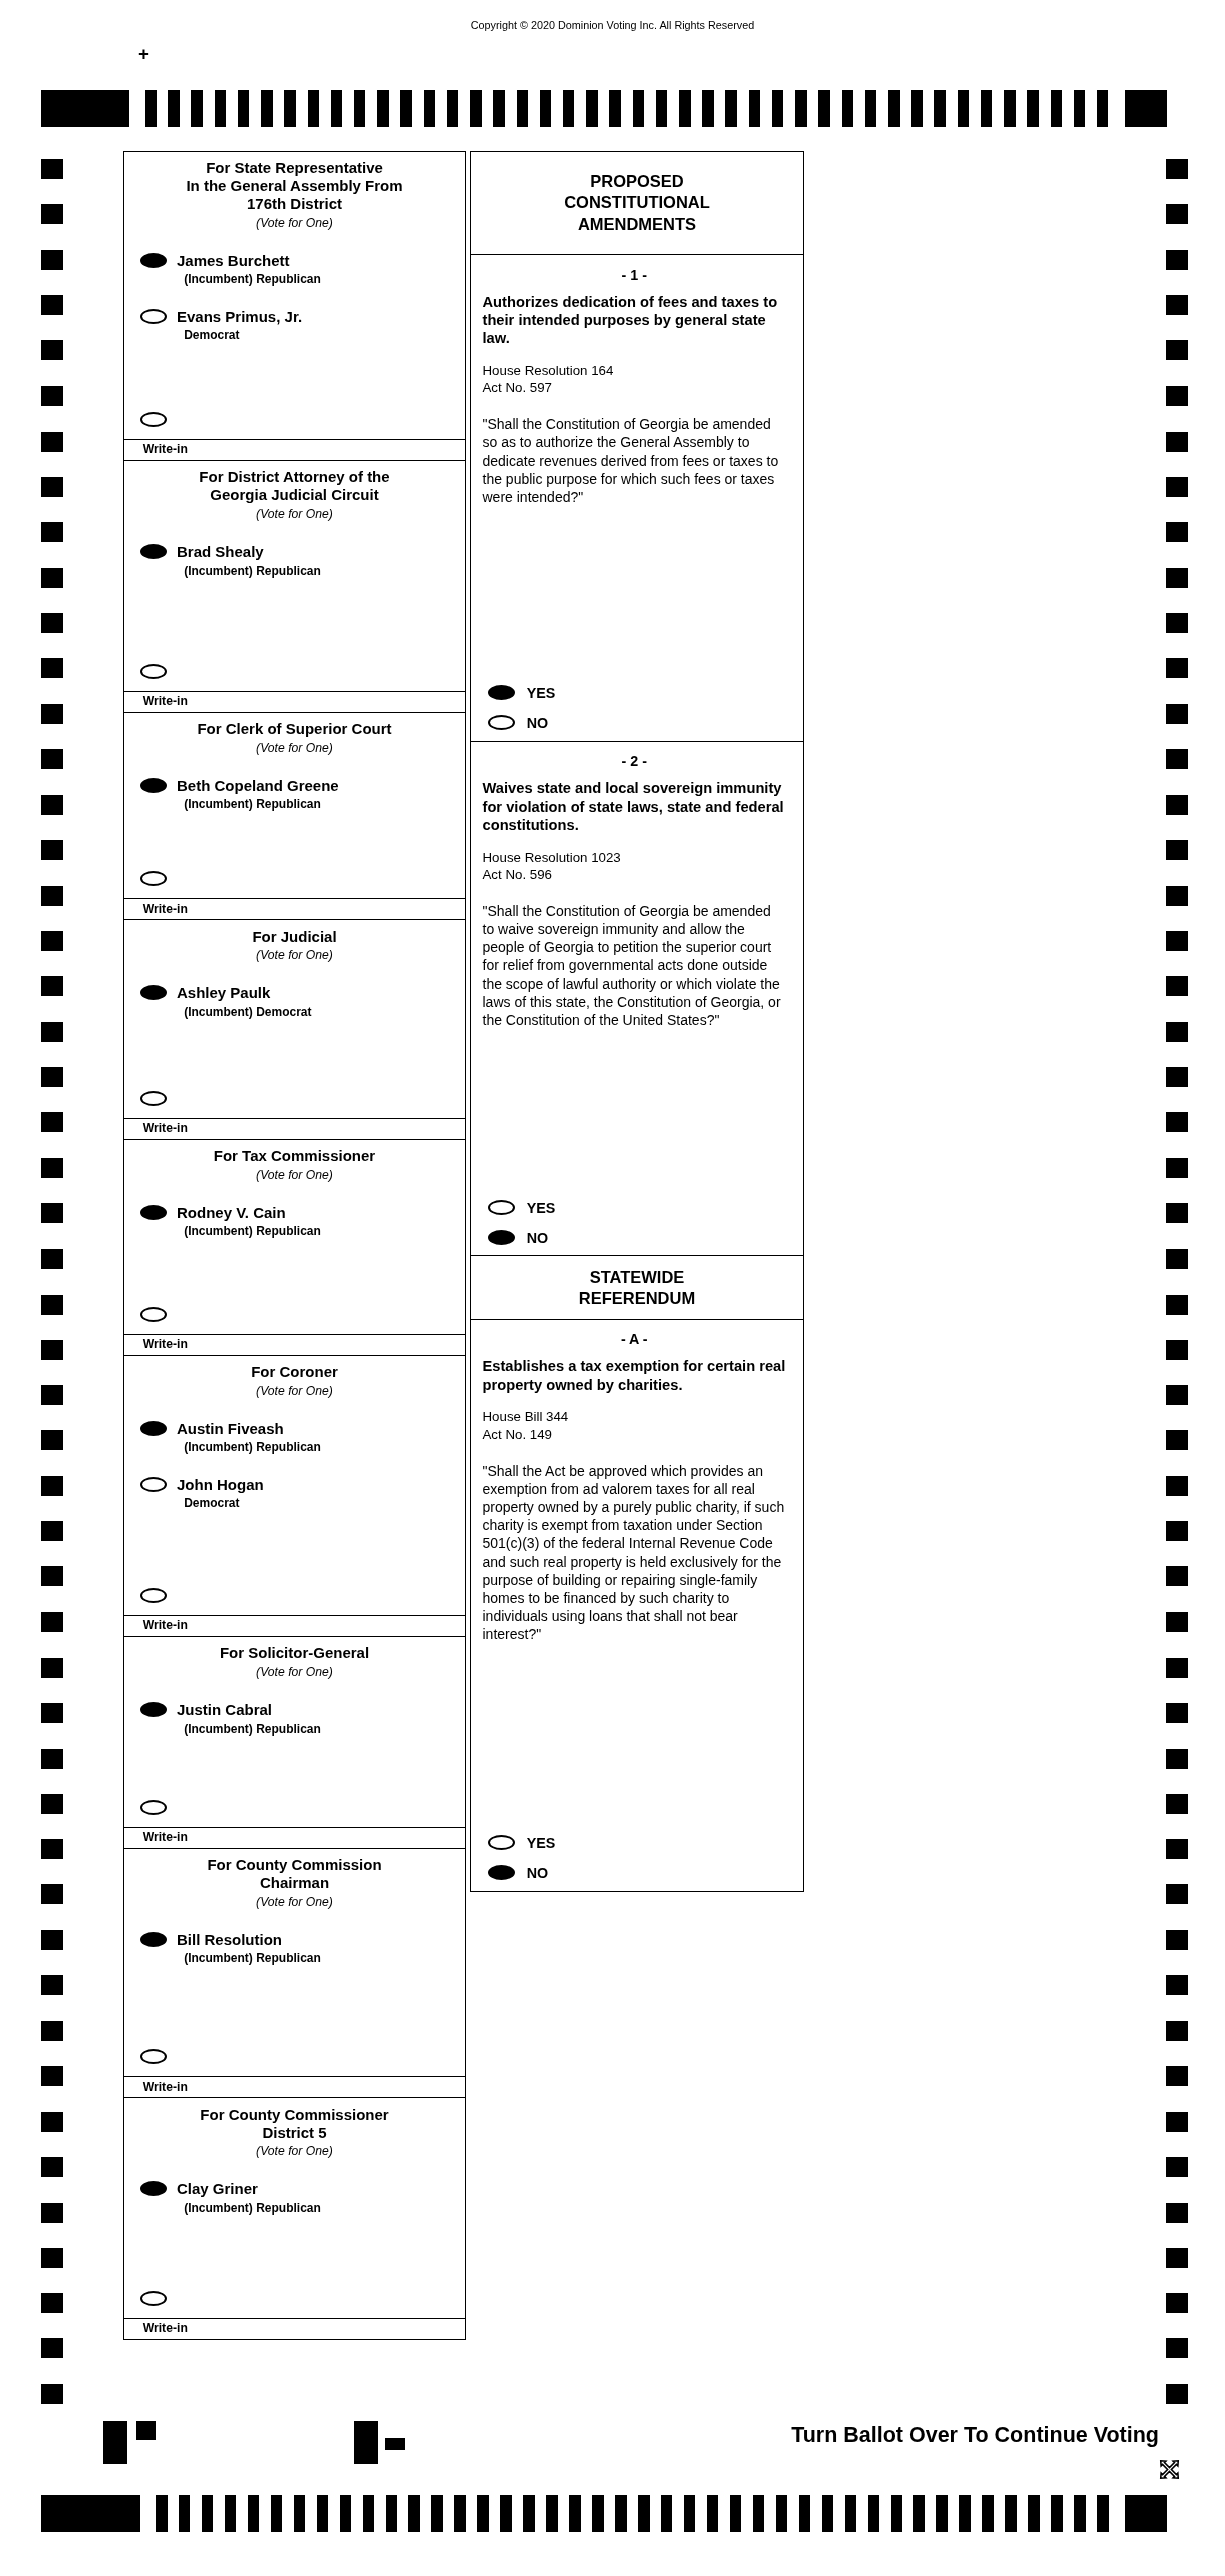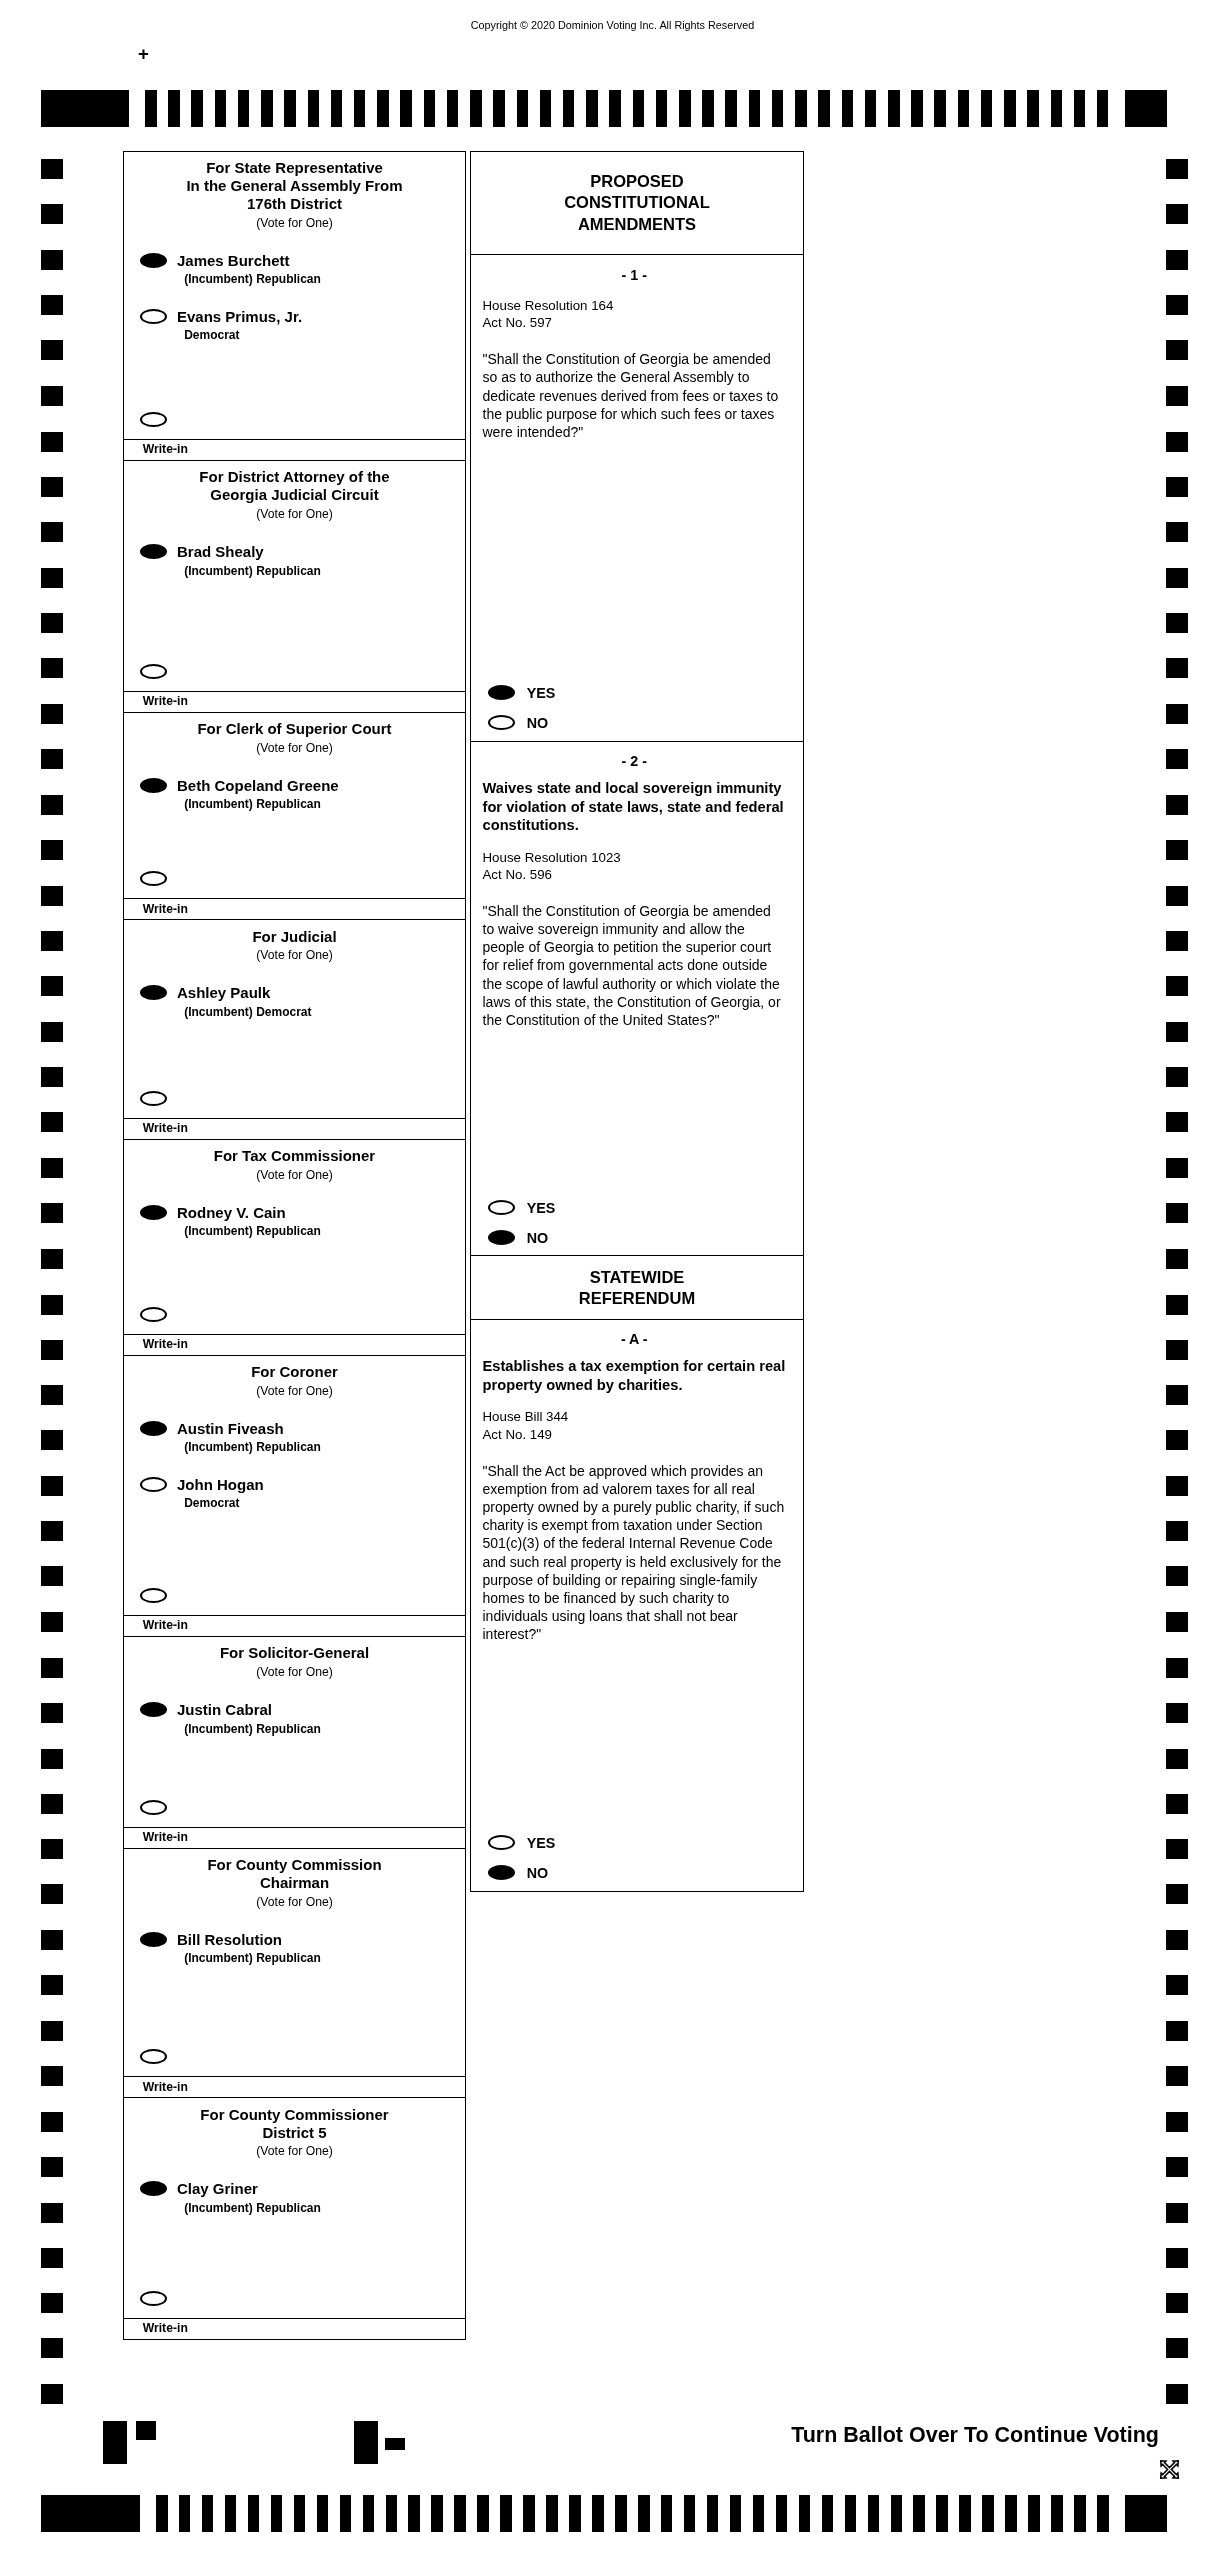--- a/index.html
+++ b/index.html
@@ -29,21 +29,21 @@
   #plus-top { position:absolute; left:138px; top:43px; font-size:18.7px; font-weight:bold; }
   #footer-text { position:absolute; top:2423px; right:66px; font-size:21.5px; font-weight:bold; }
   #reg-icon { position:absolute; left:1156px; top:2456px; width:27px; height:27px; transform:rotate(45deg); }
   
   #left-column { position:absolute; left:123px; top:152px; width:343px; }
   #right-column { position:absolute; left:470px; top:152px; width:334px; }
   
   .race { border:1.4px solid #000; margin-top:-1.4px; display:flex; flex-direction:column; padding-top:5.7px; background:#fff; }
   .race-header { text-align:center; padding:1.4px 5.7px 0; }
   .race-title-line { font-weight:bold; font-size:15px; line-height:1.2; }
-  .vote-for { font-size:12.2px; margin-top:2.9px; }
+  .vote-for { font-size:12.2px; margin-top:2.9px;font-style:italic; }
   .candidate { display:flex; align-items:flex-start; padding-left:16px; margin-top:23px; }
   .oval { width:27px; height:15px; border:2.2px solid #000; border-radius:50%; flex:none; background:#fff; display:inline-block; }
   .oval.filled { background:#000; }
   .cand-text { margin-left:10px; }
   .cand-name { font-size:15px; font-weight:bold; line-height:1.1; }
   .cand-party { font-size:12px; font-weight:bold; margin-top:2.9px; padding-left:7.2px; }
   .spacer { flex:1; }
   .writein-oval-row { padding-left:16px; margin-top:20px; }
   .writein-rule { border-top:1.4px solid #000; margin-top:10px; }
   .writein-label { font-weight:bold; font-size:12.2px; padding:2.2px 0 4.3px 18.7px; }
@@ -397,20 +397,21 @@
       </div>
     </div>
   <div id="right-column">
       <div class="rc-section rc-header" style="min-height: 105px;">
         <div class="rc-header-line">PROPOSED</div>
         <div class="rc-header-line">CONSTITUTIONAL</div>
         <div class="rc-header-line">AMENDMENTS</div>
       </div>
       <div class="rc-section measure" style="min-height: 488px;">
         <div class="m-number">- 1 -</div>
+        <div class="m-summary">Authorizes dedication of fees and taxes to their intended purposes by general state law.</div>
         <div class="m-refs">
           <div class="m-ref-line">House Resolution 164</div>
           <div class="m-ref-line">Act No. 597</div>
         </div>
         <div class="m-question">"Shall the Constitution of Georgia be amended so as to authorize the General Assembly to dedicate revenues derived from fees or taxes to the public purpose for which such fees or taxes were intended?"</div>
         <div class="spacer"></div>
         <div class="yn-row first">
           <span class="oval filled"></span>
           <span class="yn-label">YES</span>
         </div>

